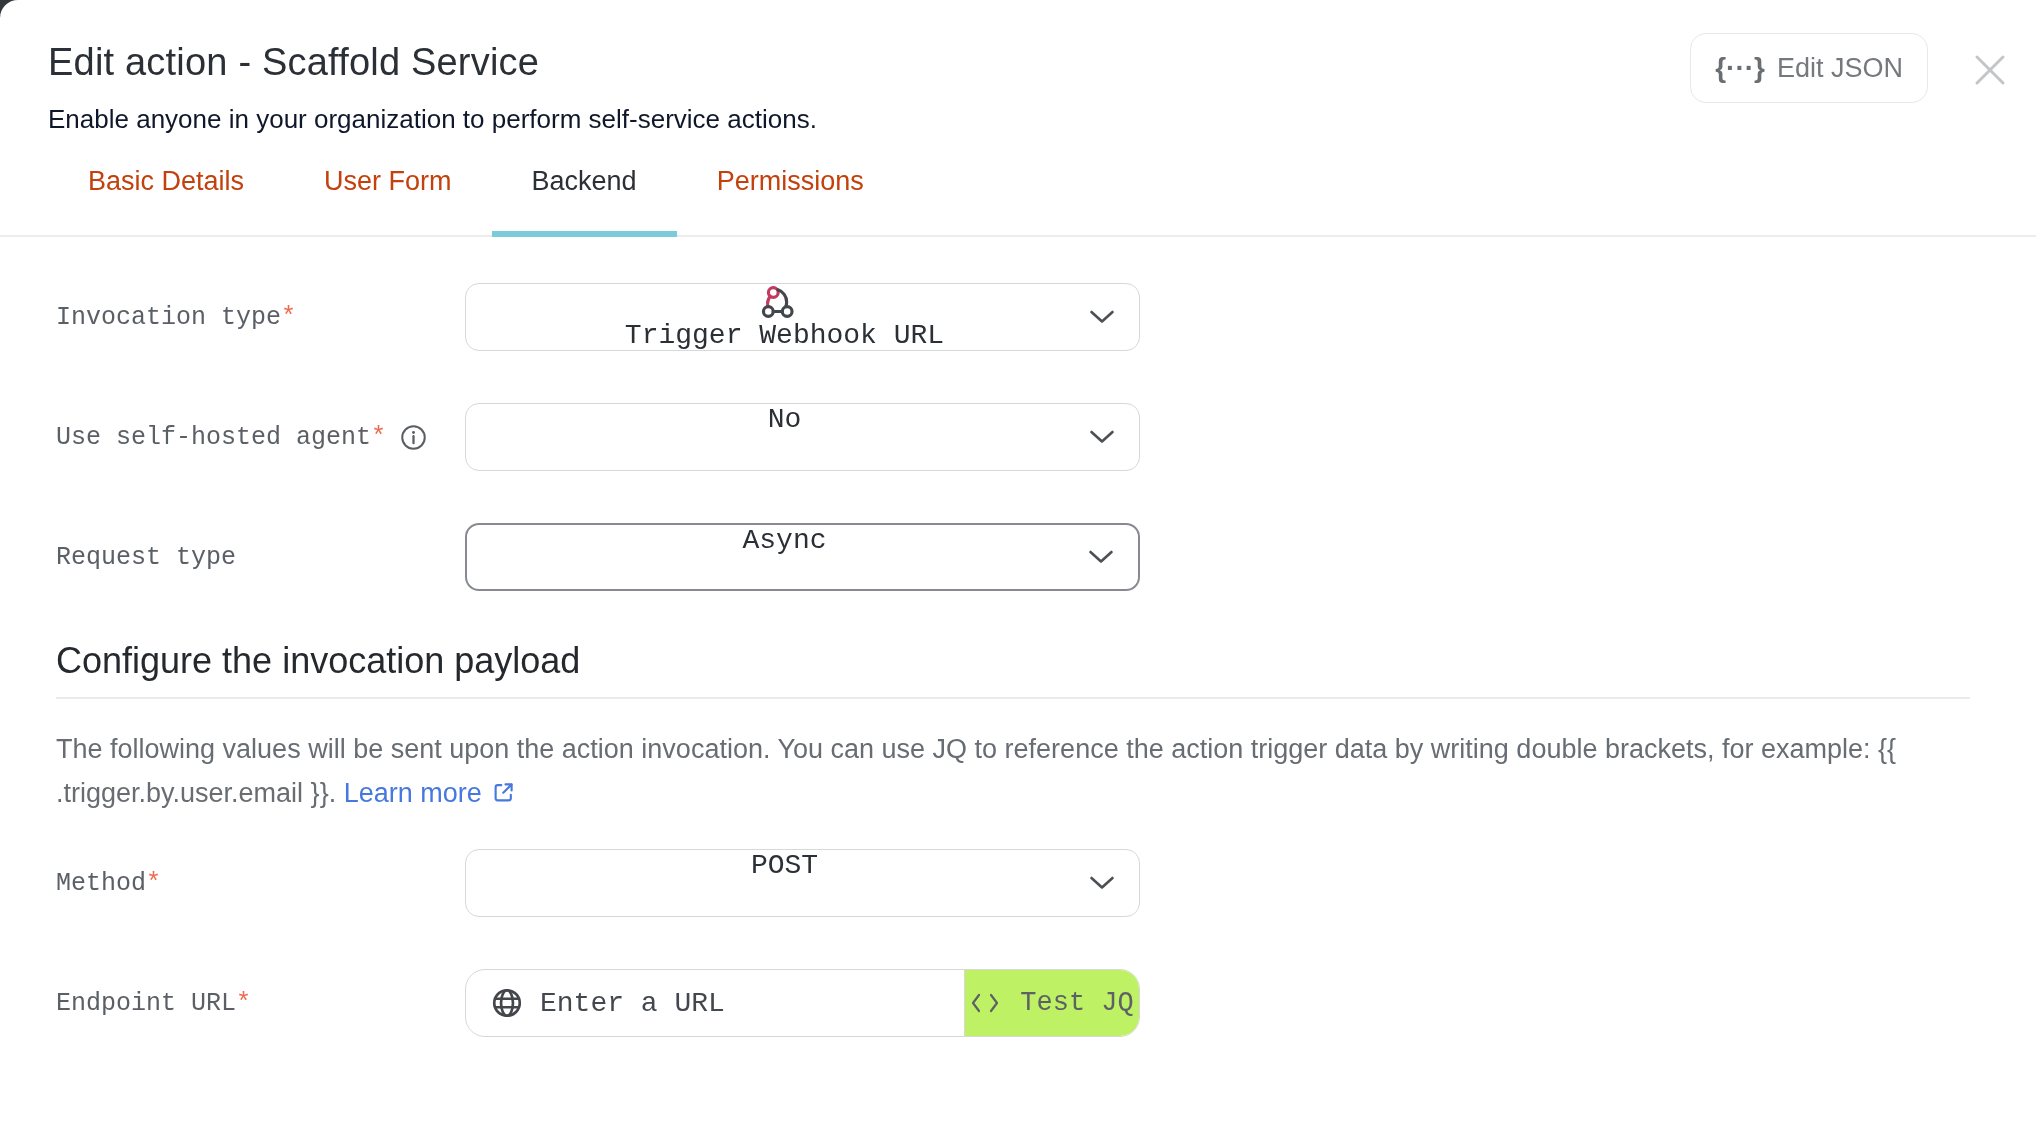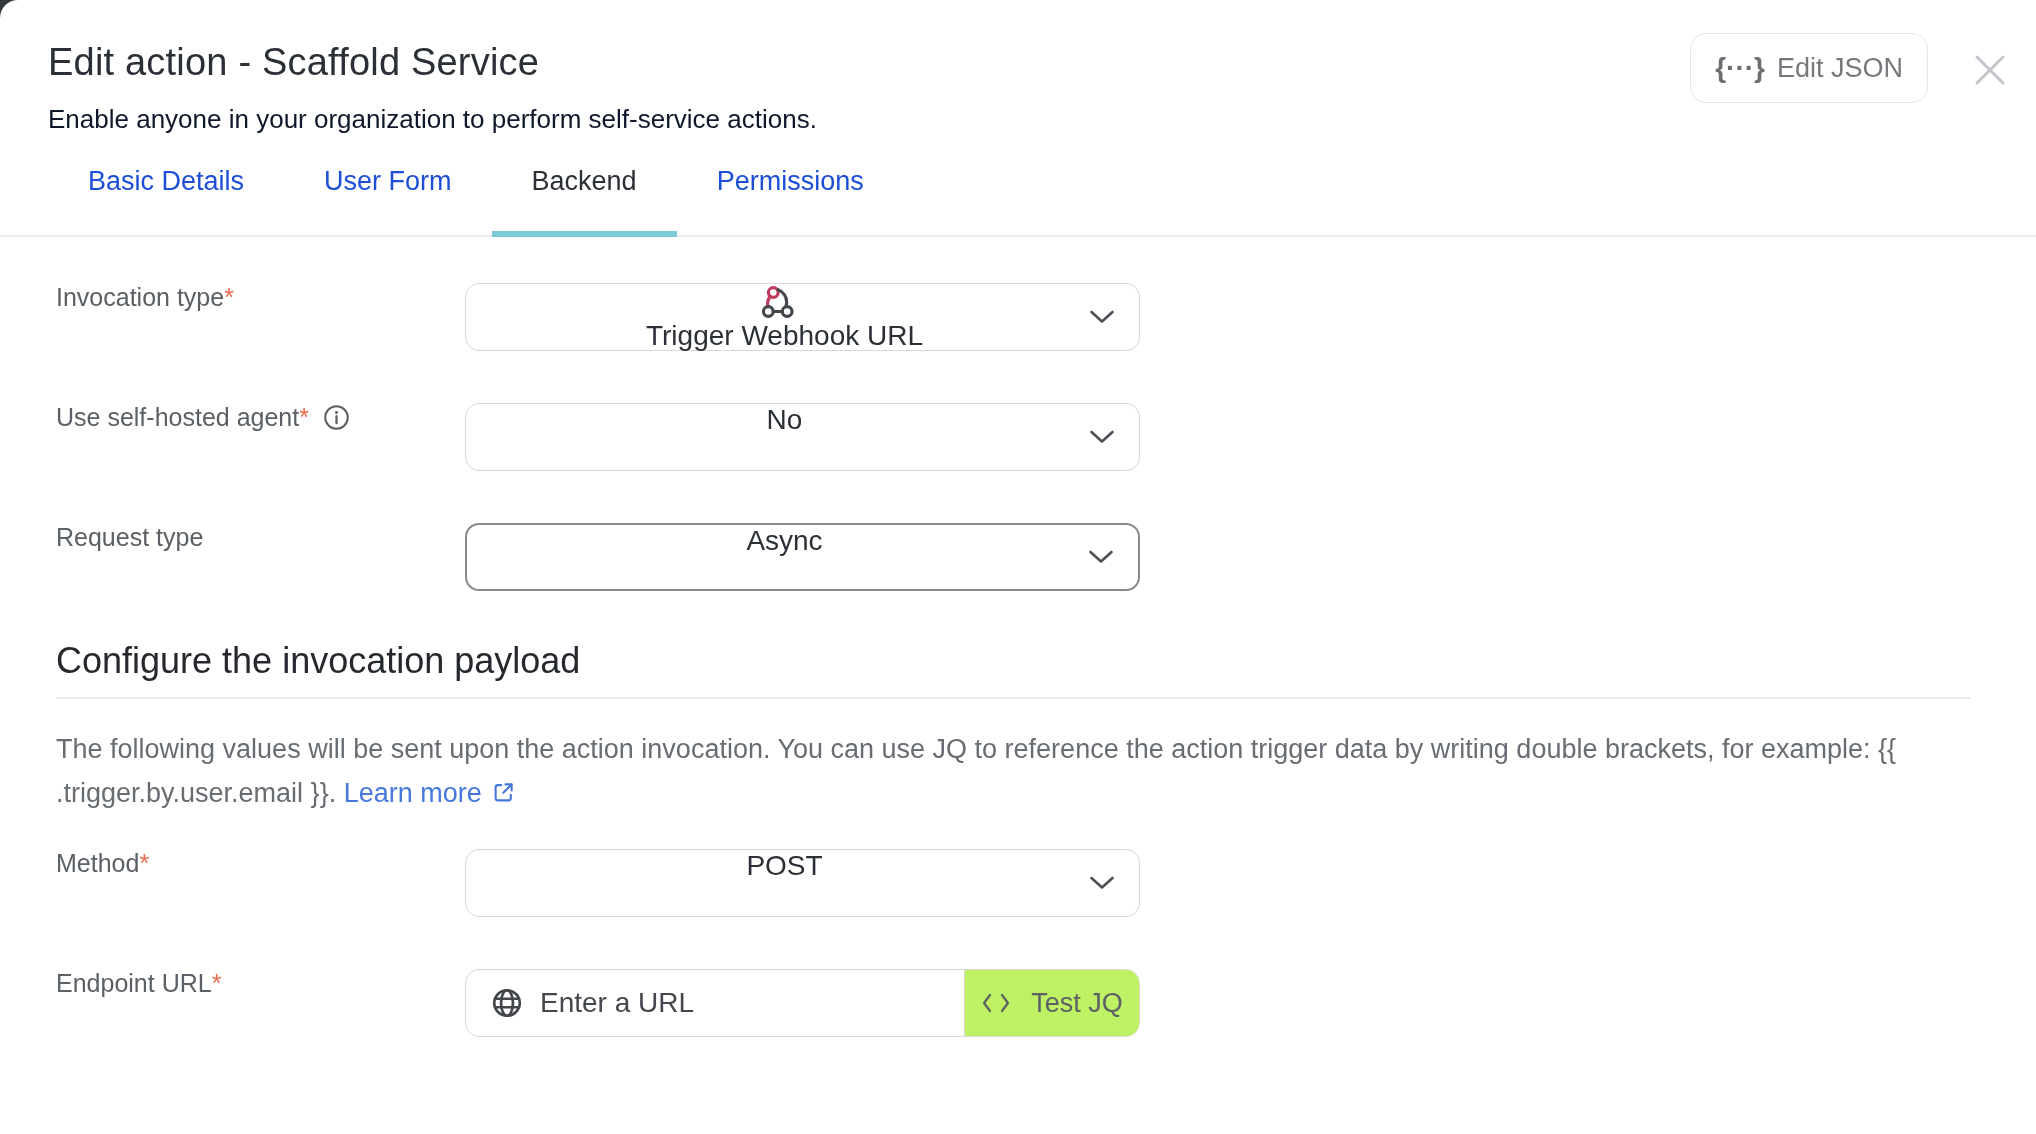--- a/index.html
+++ b/index.html
@@ -42,31 +42,31 @@
   
   .tabs {
     margin-top:30px;
     padding-left:48px;
     display:flex;
     border-bottom:2px solid #ececec;
   }
   .tab {
     position:relative;
     padding:0 40px 38px 40px;
-    font-size:27px; color:#1d4ed8; cursor:pointer; white-space:nowrap;
+    font-size:27px; color:#c2410c; cursor:pointer; white-space:nowrap;
   }
   .tab.active { color:#2b2f36; font-weight:500; }
   .tab.active::after {
     content:""; position:absolute; left:0; right:0; bottom:-2px; height:6px;
     background:var(--accent-teal, #7ccbd9);
   }
 
   
   .form { padding:46px 0 40px 56px; }
-  .field-row { display:flex; align-items:flex-start; margin-bottom:52px; }
+  .field-row { display:flex; align-items:center; margin-bottom:52px;font-family:Liberation Mono, monospace; }
   .field-label-box {
     width:409px; display:flex; align-items:center; gap:12px;
     font-size:25px; color:#5b6066;
   }
   .req { color:var(--required-orange, #ed6a4d); }
   .info-icon { display:inline-flex; cursor:pointer; margin-left:2px; }
 
   .control {
     position:relative;
     width:675px; height:68px;
@@ -100,21 +100,21 @@
   }
   .learn-more {
     color:var(--link-blue, #4678dd); text-decoration:none; cursor:pointer;
     white-space:nowrap;
   }
   .ext-link-icon { display:inline-block; vertical-align:-4px; margin-left:8px; }
 
   
   .endpoint-group {
     width:675px; height:68px;
-    border:1.5px solid #d8d8d8; border-radius:14px;
+    border:1.5px solid #d8d8d8; border-radius:20px;
     display:flex; align-items:stretch; overflow:hidden; background:#fff;
   }
   .endpoint-input-wrap {
     flex:1 1 auto; display:flex; align-items:center; padding:0 20px 0 24px; gap:16px;
   }
   .endpoint-input {
     flex:1; border:none; outline:none;
     font-family:inherit; font-size:28px; color:#3f444a; min-width:0;
   }
   .endpoint-input::placeholder { color:#43484e; opacity:1; }

